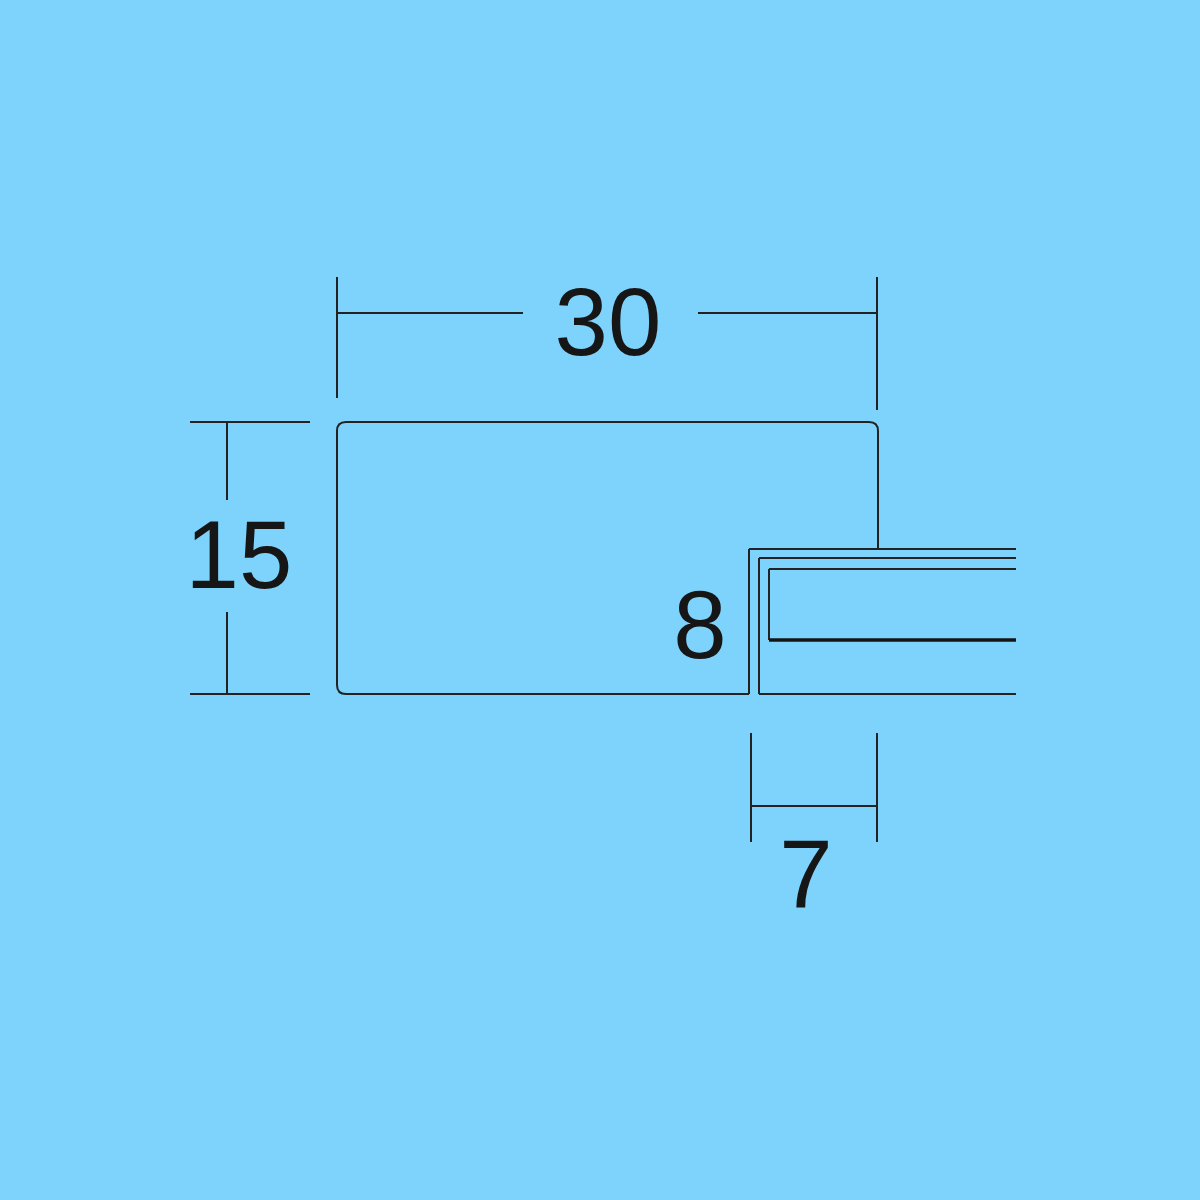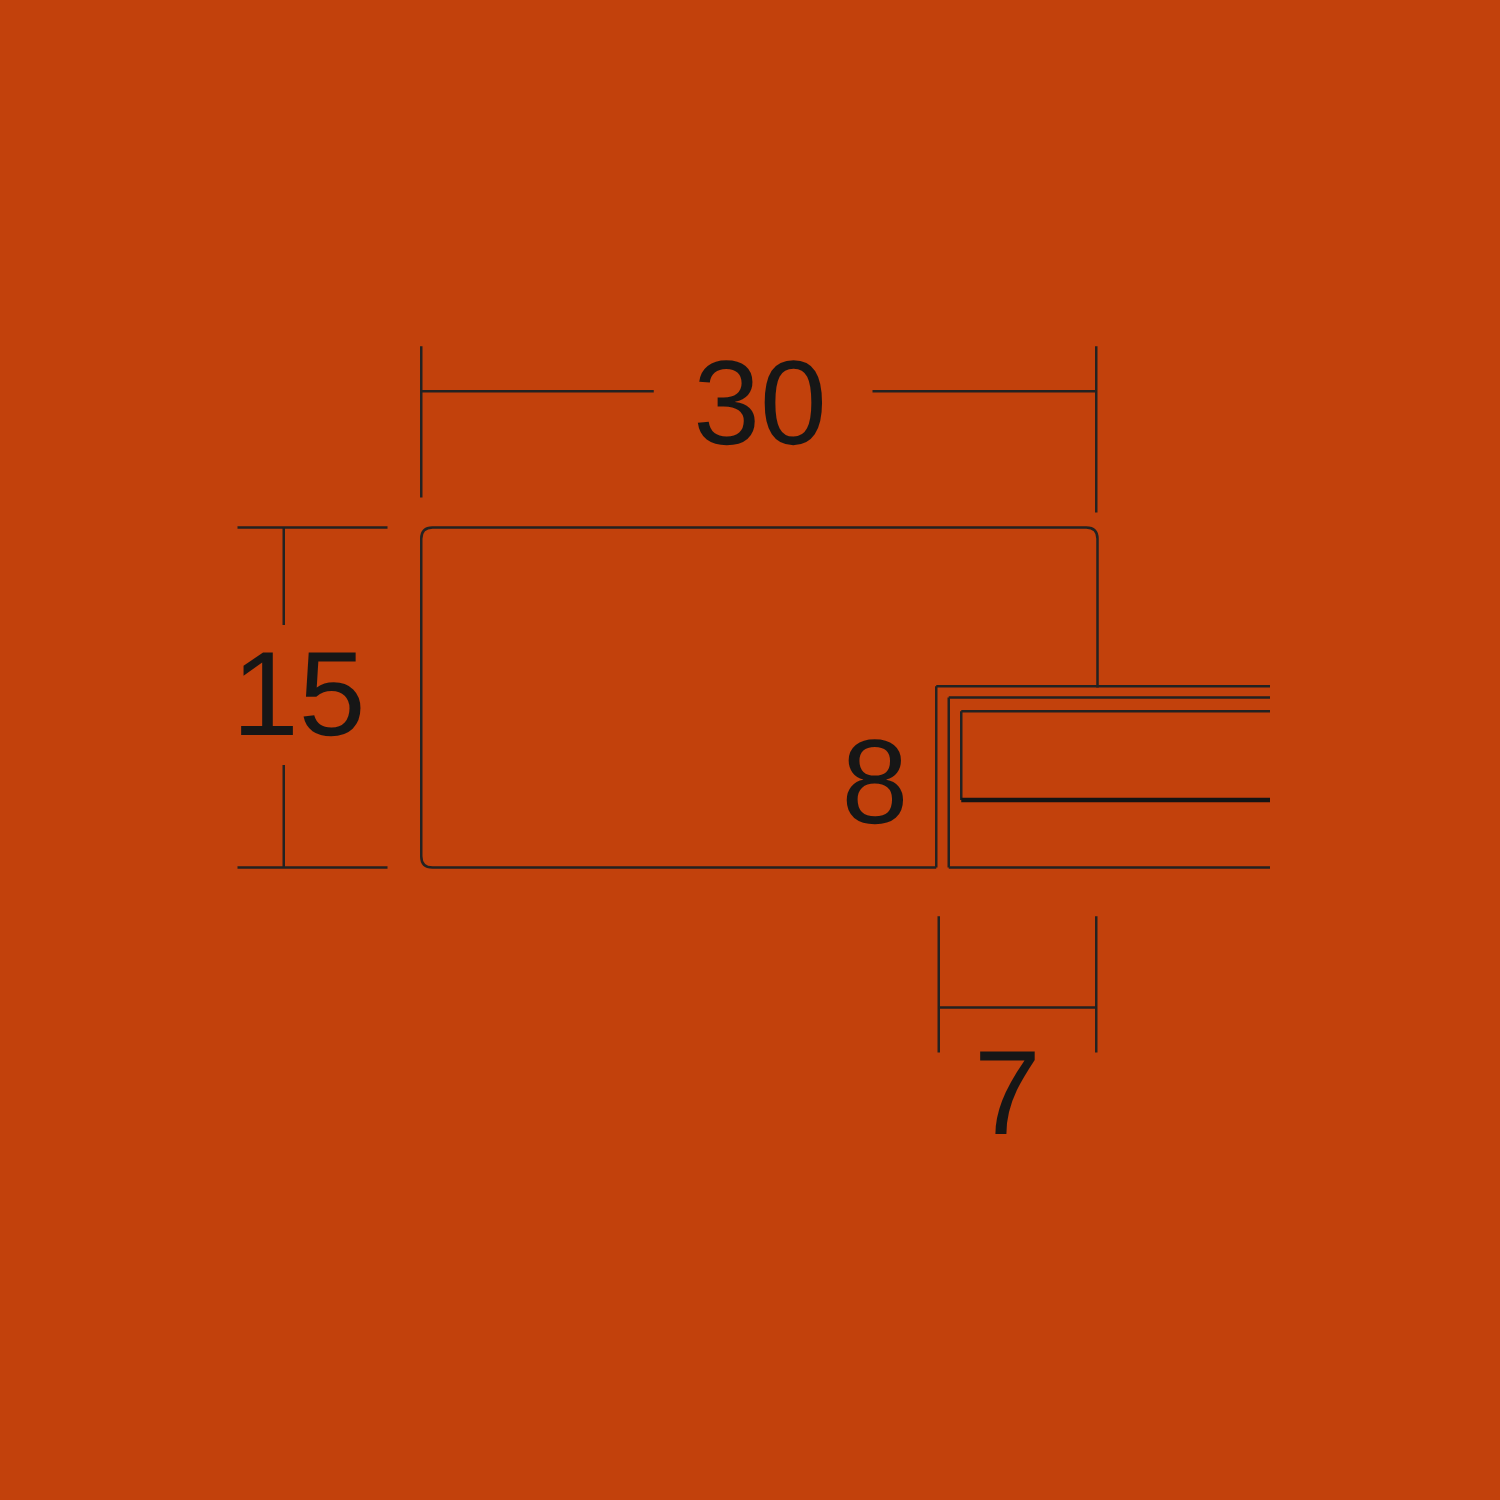--- a/index.html
+++ b/index.html
@@ -7,21 +7,21 @@
     padding: 0;
     width: 1200px;
     height: 1200px;
     background: #ffffff;
     font-family: "Liberation Sans", sans-serif;
   }
   .canvas {
     position: relative;
     width: 1200px;
     height: 1200px;
-    background: #c2410c;
+    background: #7dd3fc;
     overflow: hidden;
   }
   svg { display: block; }
   .dim-text {
     font-family: "Liberation Sans", "DejaVu Sans", sans-serif;
     font-size: 96px;
     fill: #161616;
   }
   .thin { stroke: #222222; stroke-width: 2; fill: none; }
   .thick { stroke: #141414; stroke-width: 3.5; fill: none; }

